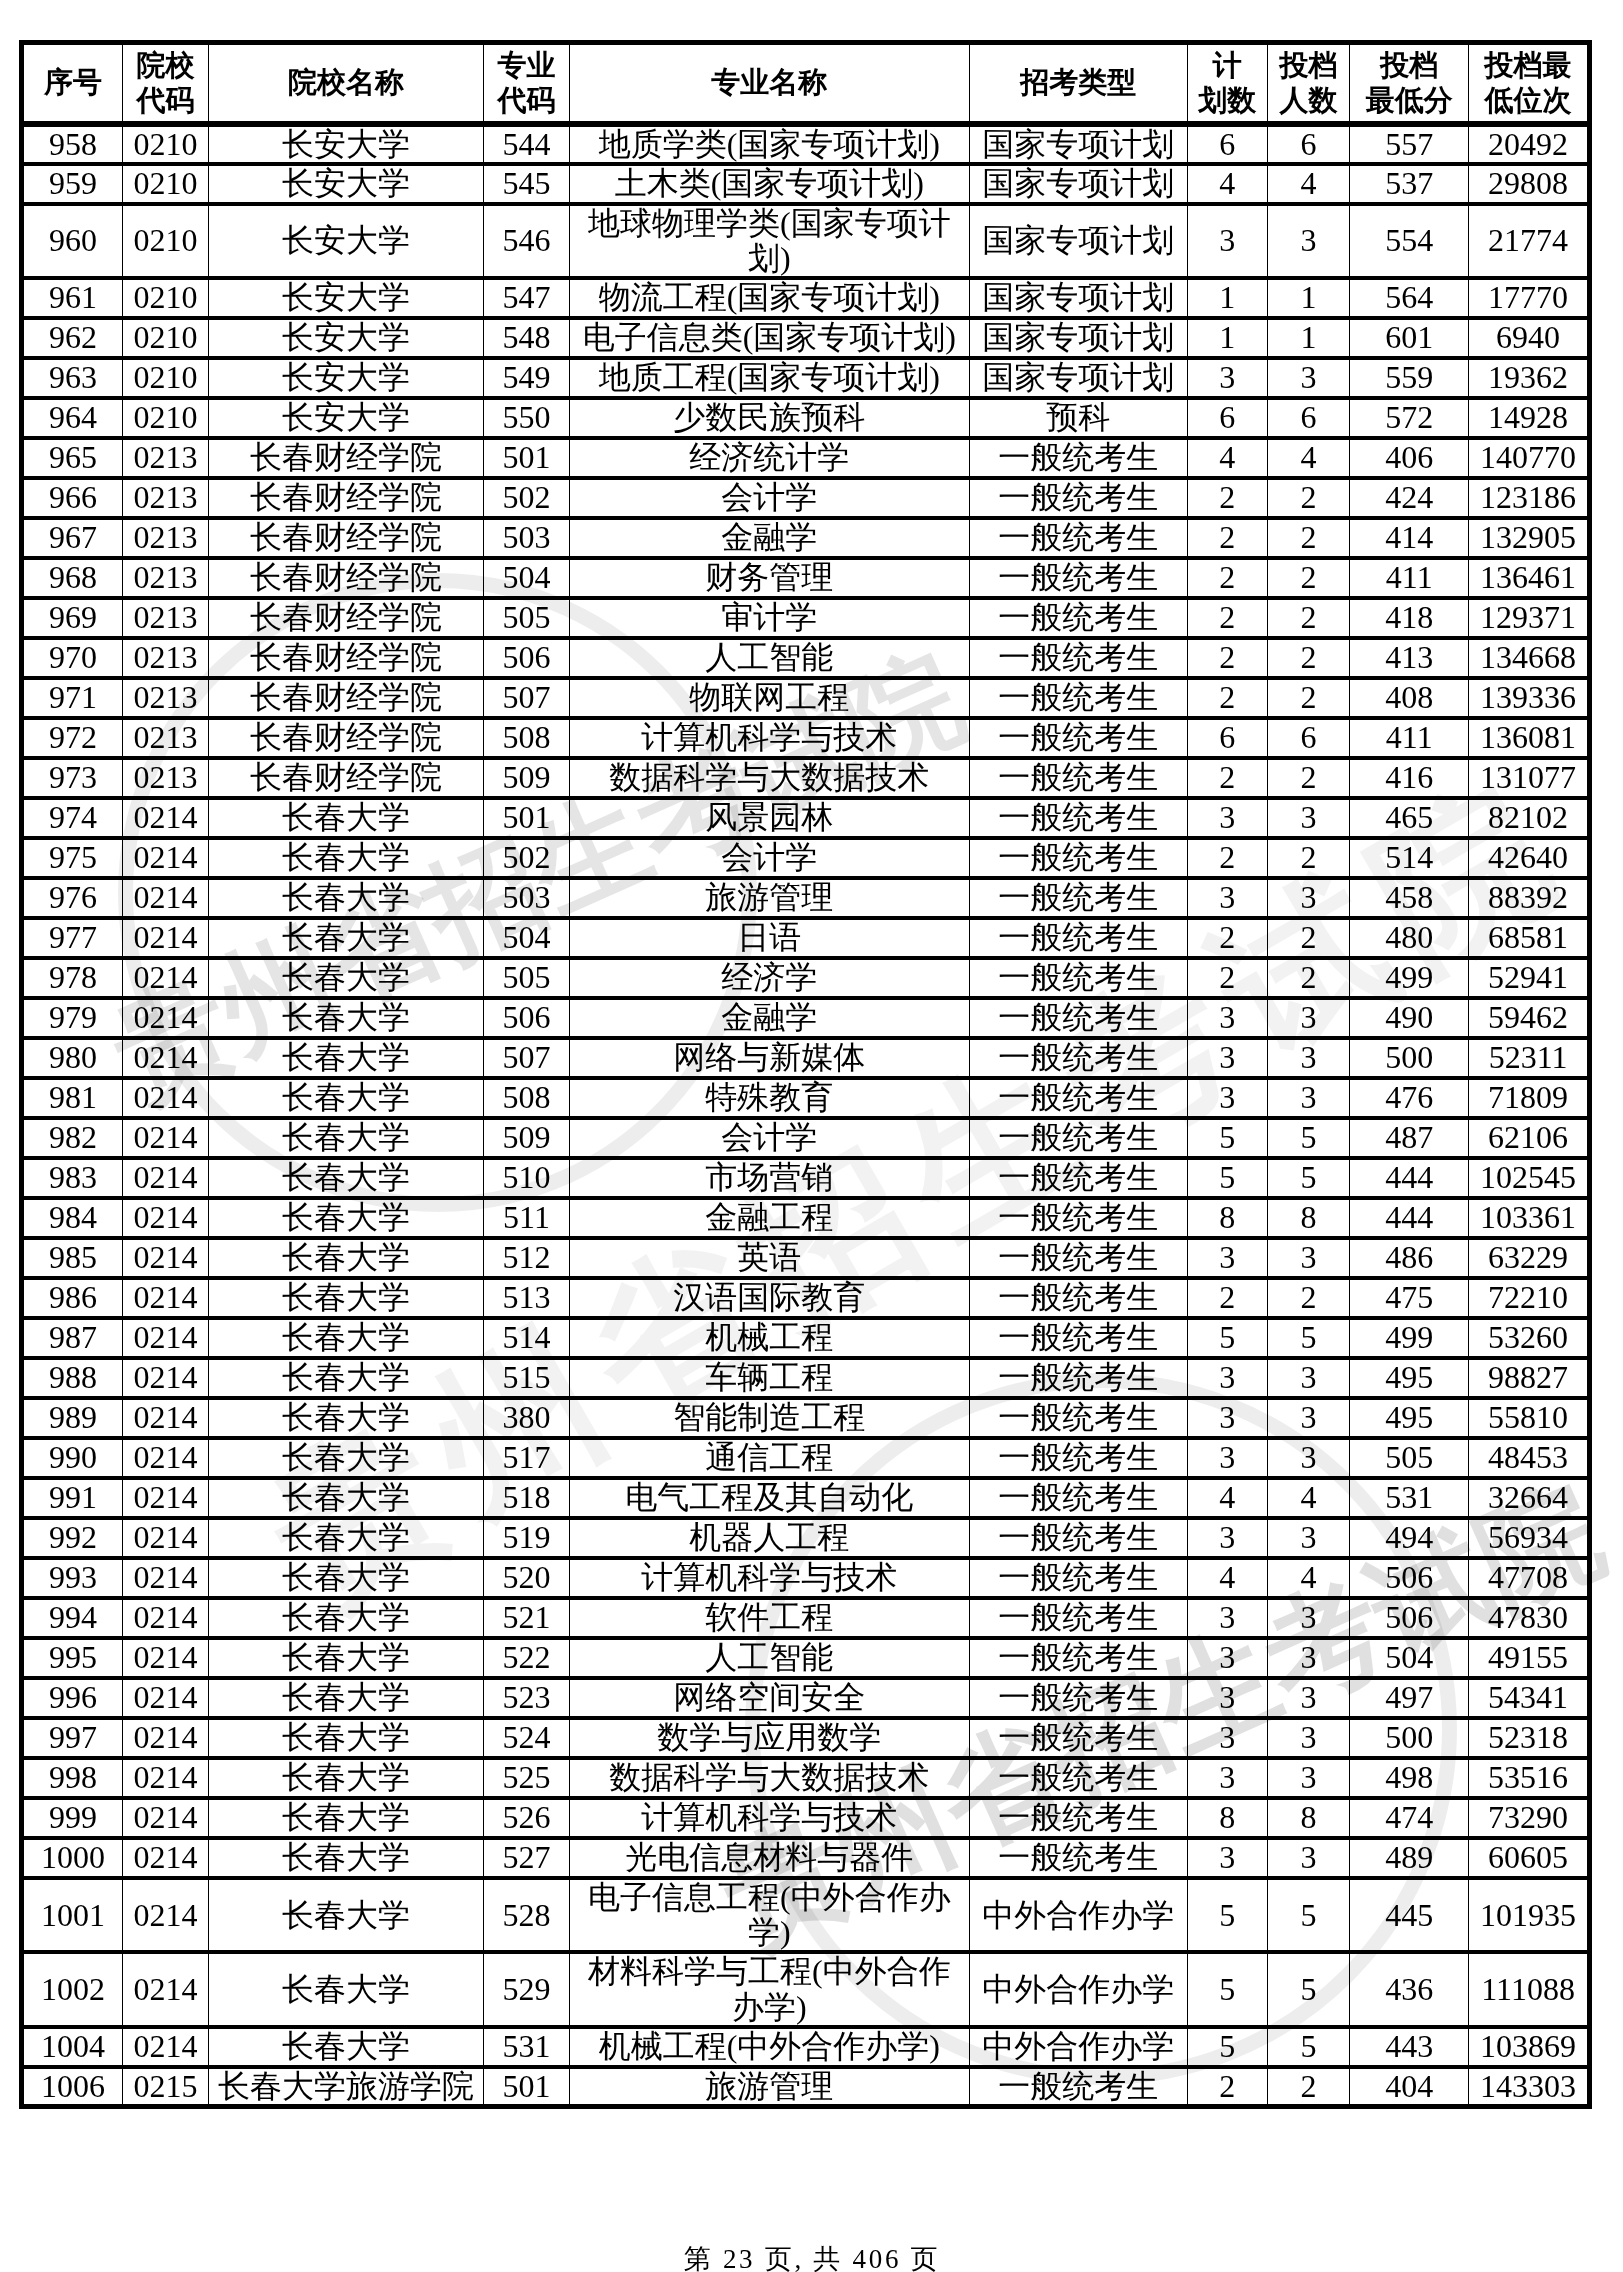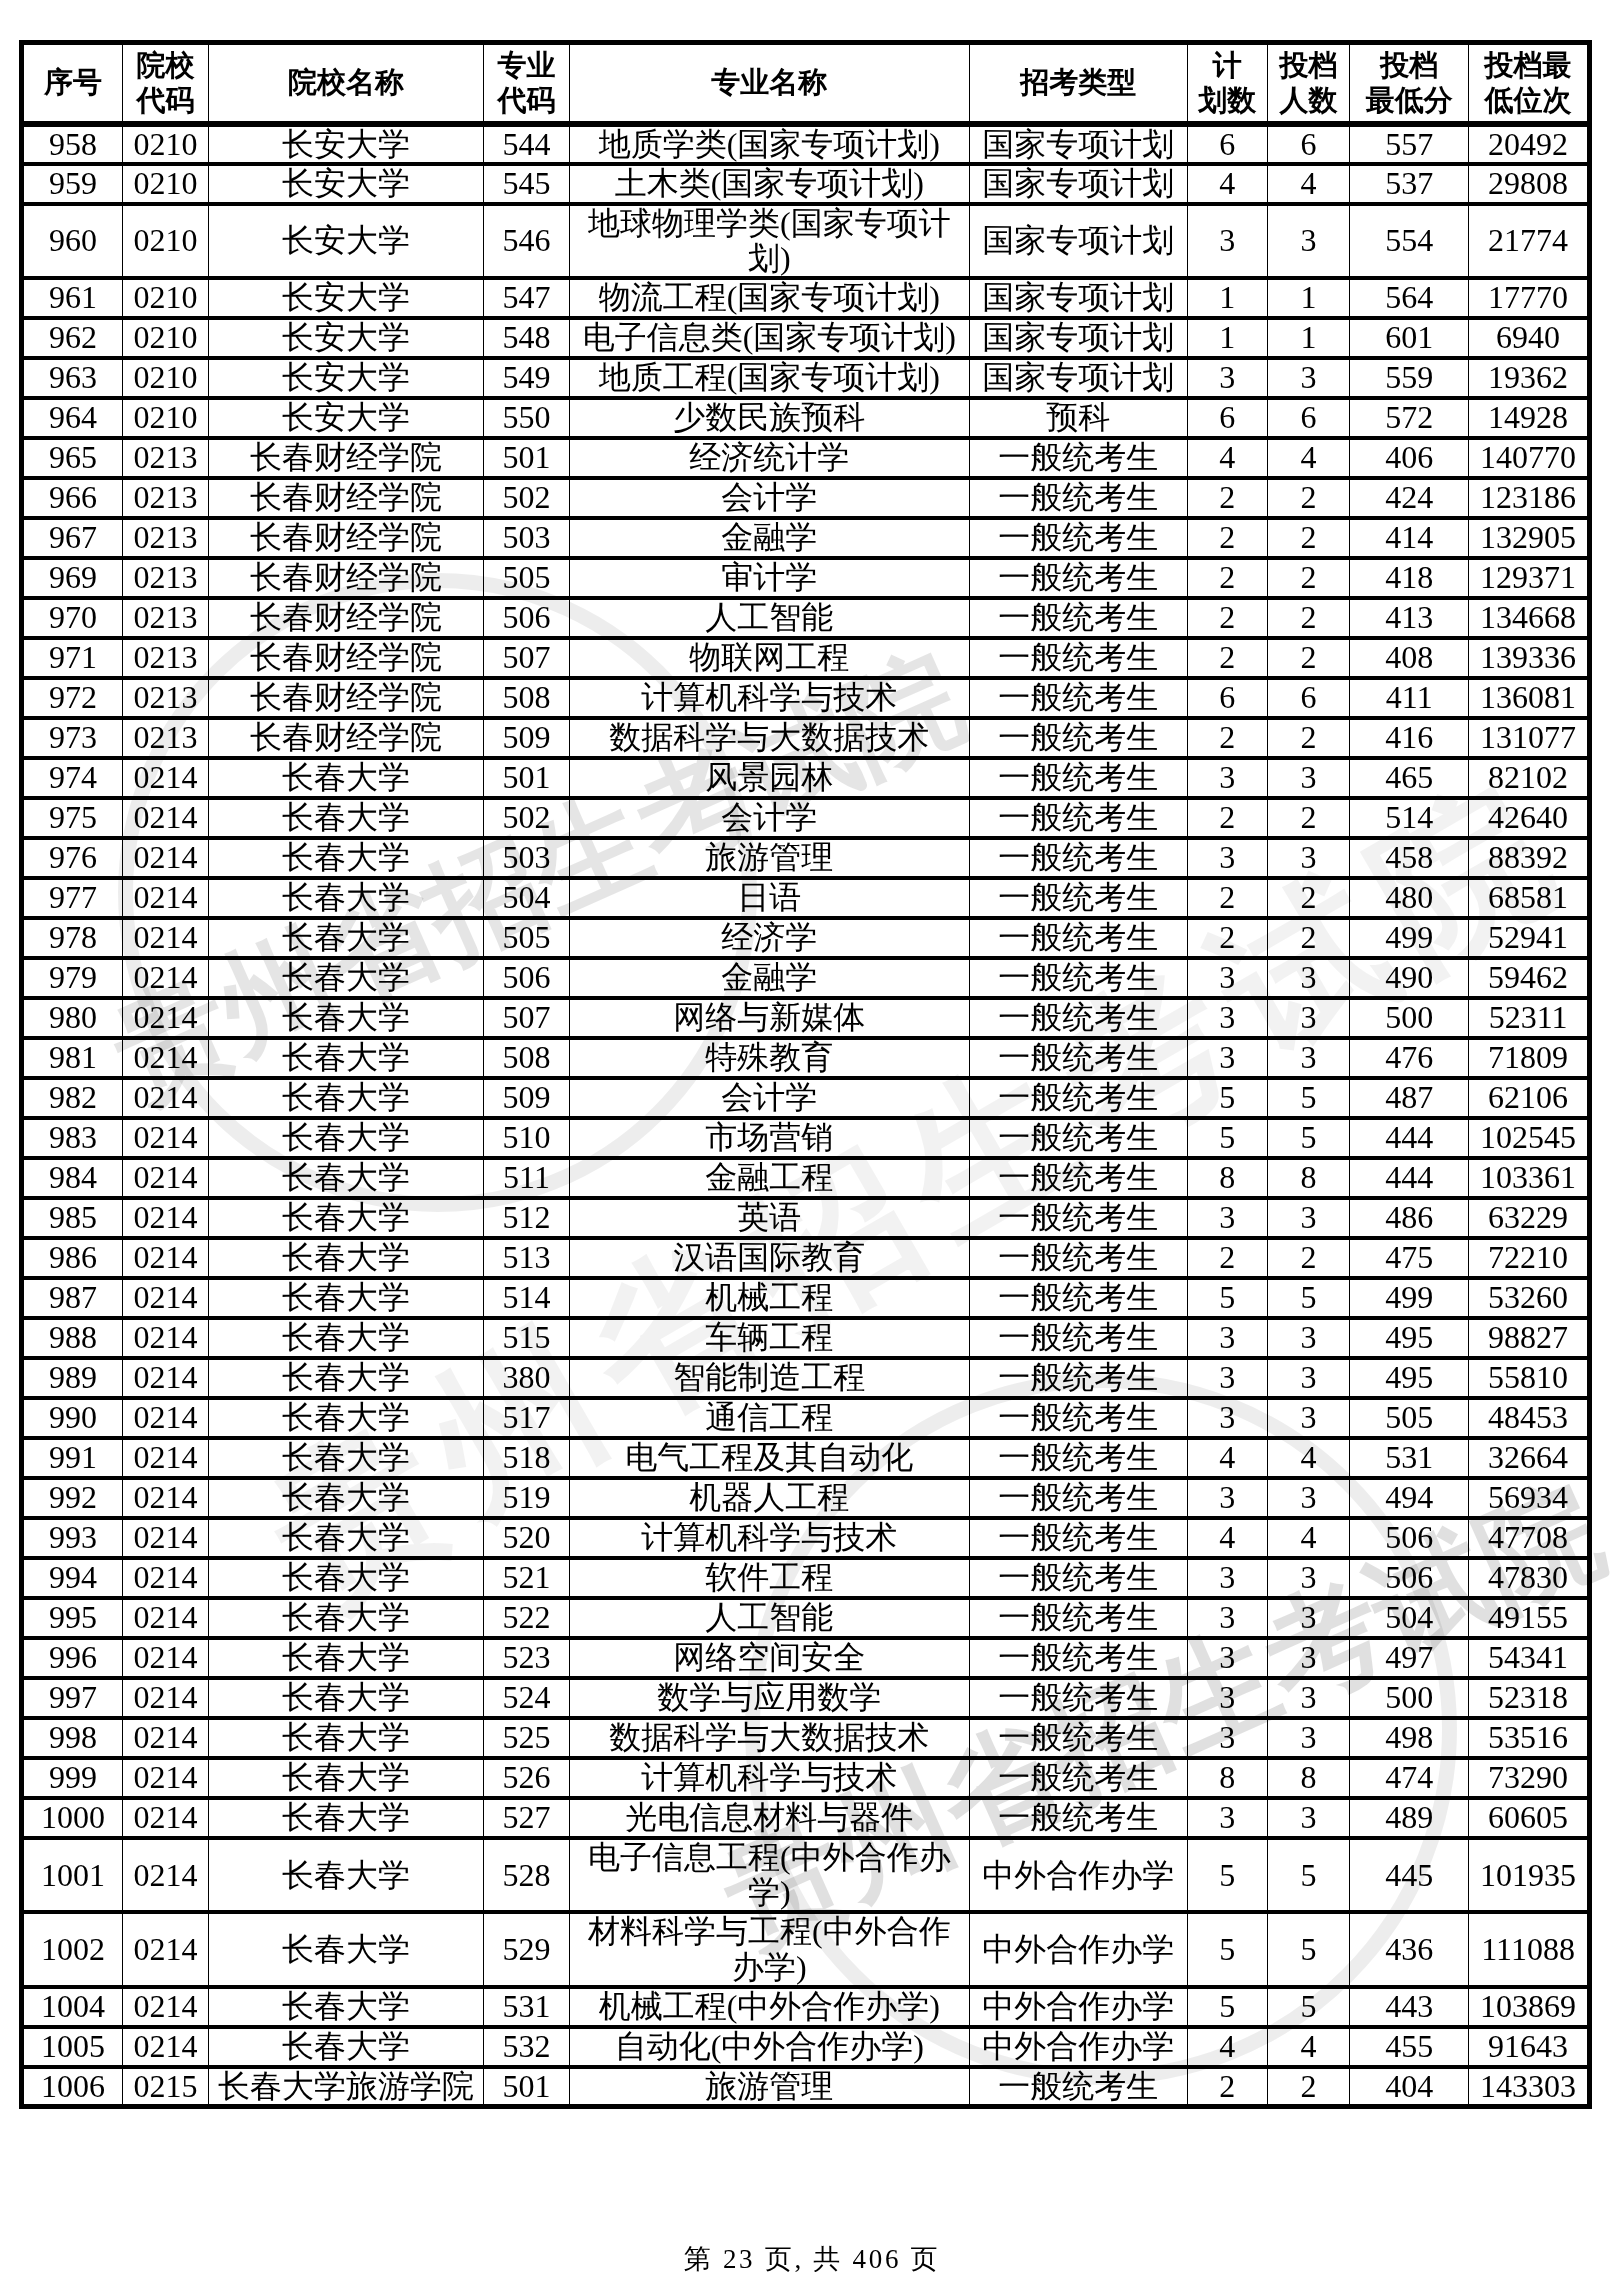--- a/index.html
+++ b/index.html
@@ -215,20 +215,32 @@
         <td>长春财经学院</td>
         <td>503</td>
         <td>金融学</td>
         <td>一般统考生</td>
         <td>2</td>
         <td>2</td>
         <td>414</td>
         <td>132905</td>
       </tr>
       <tr>
+        <td>968</td>
+        <td>0213</td>
+        <td>长春财经学院</td>
+        <td>504</td>
+        <td>财务管理</td>
+        <td>一般统考生</td>
+        <td>2</td>
+        <td>2</td>
+        <td>411</td>
+        <td>136461</td>
+      </tr>
+      <tr>
         <td>969</td>
         <td>0213</td>
         <td>长春财经学院</td>
         <td>505</td>
         <td>审计学</td>
         <td>一般统考生</td>
         <td>2</td>
         <td>2</td>
         <td>418</td>
         <td>129371</td>
@@ -633,32 +645,20 @@
         <td>1004</td>
         <td>0214</td>
         <td>长春大学</td>
         <td>531</td>
         <td>机械工程(中外合作办学)</td>
         <td>中外合作办学</td>
         <td>5</td>
         <td>5</td>
         <td>443</td>
         <td>103869</td>
-      </tr>
-      <tr>
-        <td>1005</td>
-        <td>0214</td>
-        <td>长春大学</td>
-        <td>532</td>
-        <td>自动化(中外合作办学)</td>
-        <td>中外合作办学</td>
-        <td>4</td>
-        <td>4</td>
-        <td>455</td>
-        <td>91643</td>
       </tr>
       <tr>
         <td>1006</td>
         <td>0215</td>
         <td>长春大学旅游学院</td>
         <td>501</td>
         <td>旅游管理</td>
         <td>一般统考生</td>
         <td>2</td>
         <td>2</td>

